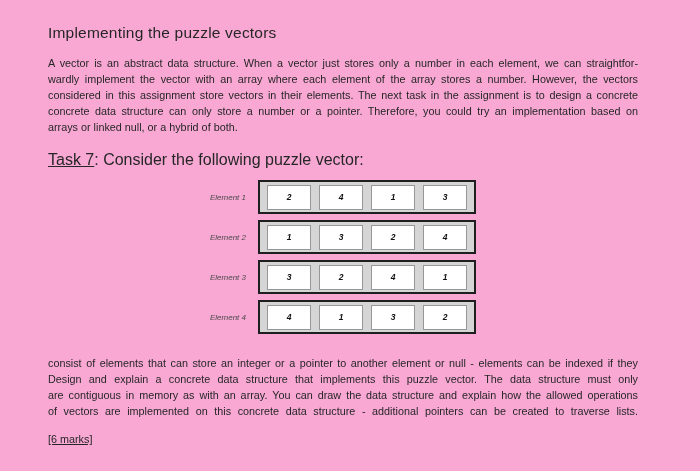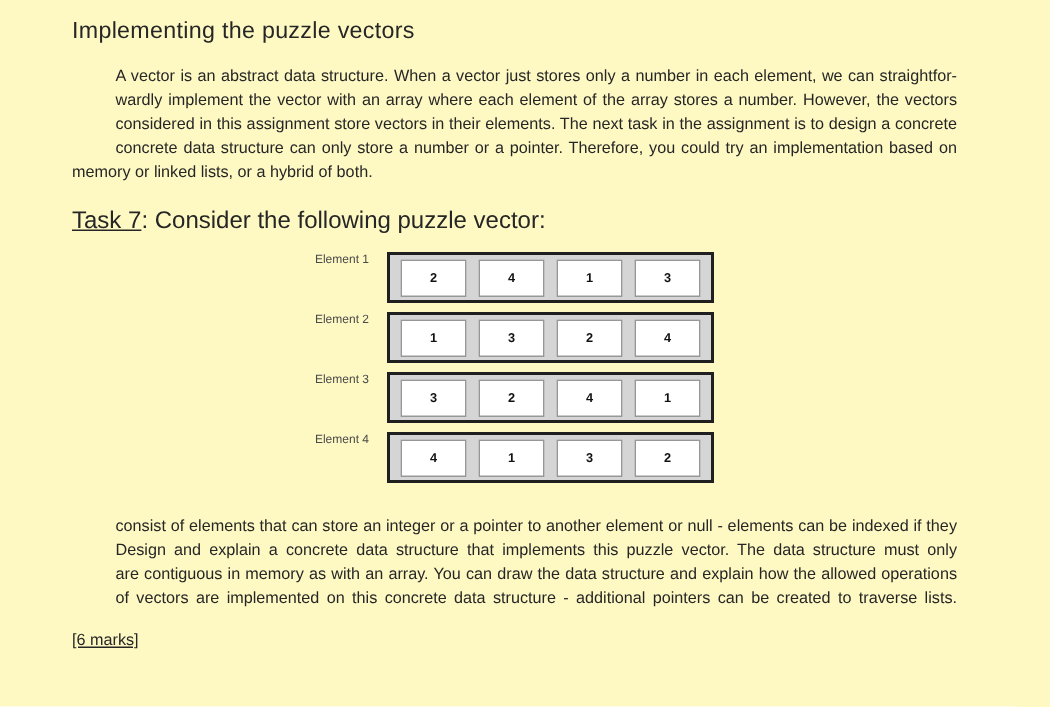--- a/index.html
+++ b/index.html
@@ -1,45 +1,45 @@
 <!DOCTYPE html>
 <html><head>
 <meta charset="utf-8">
 <style>
   html, body { margin:0; padding:0; background:#ffffff; }
   body { width:700px; height:471px; font-family:"Liberation Sans", sans-serif; color:#242424; }
-  .page { position:relative; width:700px; height:471px; box-sizing:border-box; padding:12px 62px 0 48px; background:#fef9c3; overflow:hidden; }
+  .page { position:relative; width:700px; height:471px; box-sizing:border-box; padding:24px 62px 0 48px; background:#f9a8d4; overflow:hidden; }
   .title { font-size:15.5px; font-weight:500; letter-spacing:0.2px; color:#262626; margin:0; line-height:18px; }
   .para { margin-top:13px; }
   .jline, .lline { font-size:10.8px; line-height:16px; color:#262626; white-space:nowrap; }
-  .jline { text-align:justify; text-align-last:justify;margin-left:29px; }
+  .jline { text-align:justify; text-align-last:justify; }
   .lline { text-align:left; }
   .taskline { margin-top:17px; font-size:16px; line-height:15px; color:#262626; }
   .task-label { text-decoration:underline; }
   .diagram { margin-top:13px; }
-  .d-row { display:flex; margin-bottom:6px; }
+  .d-row { display:flex; align-items:center; margin-bottom:6px;font-style:italic; }
   .d-label { flex:0 0 210px; box-sizing:border-box; text-align:right; padding-right:12px; font-size:8px; color:#4a4a4a; }
   .d-box { width:218px; height:34px; box-sizing:border-box; background:#d5d5d5; border:2px solid #1f1f1f; display:flex; align-items:center; justify-content:space-between; padding:0 7px; }
   .d-cell { width:44px; height:25px; box-sizing:border-box; background:#ffffff; border:1px solid #979797; display:flex; align-items:center; justify-content:center; font-size:8.5px; font-weight:700; color:#111111; }
   .outro { margin-top:21px; }
   .marks { margin-top:14px; font-size:10.8px; color:#262626;text-decoration:underline; }
 </style>
 </head>
 <body>
 
 <div class="page">
 
   <h1 class="title">Implementing the puzzle vectors</h1>
 
   <div class="para">
     <div class="jline">A vector is an abstract data structure. When a vector just stores only a number in each element, we can straightfor-</div>
     <div class="jline">wardly implement the vector with an array where each element of the array stores a number. However, the vectors</div>
     <div class="jline">considered in this assignment store vectors in their elements. The next task in the assignment is to design a concrete</div>
     <div class="jline">concrete data structure can only store a number or a pointer. Therefore, you could try an implementation based on</div>
-    <div class="lline">memory or linked lists, or a hybrid of both.</div>
+    <div class="lline">arrays or linked null, or a hybrid of both.</div>
   </div>
 
   <div class="taskline">
     <span class="task-label">Task 7</span><span>: Consider the following puzzle vector:</span>
   </div>
 
   <div class="diagram">
 
     <div class="d-row">
       <span class="d-label">Element 1</span>

